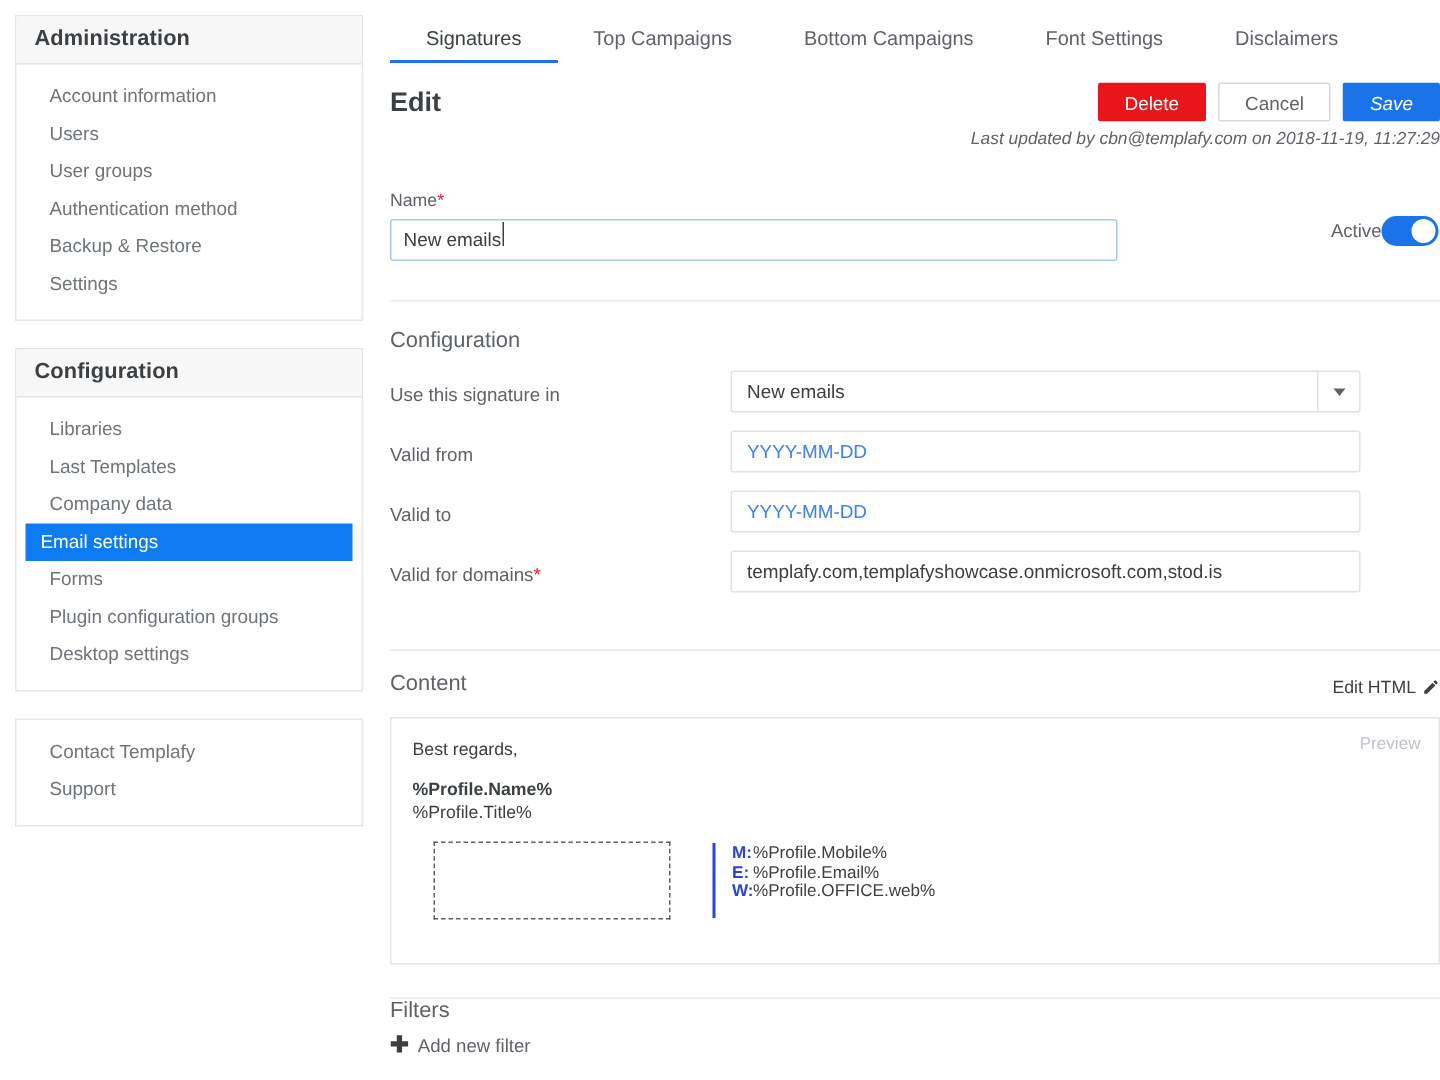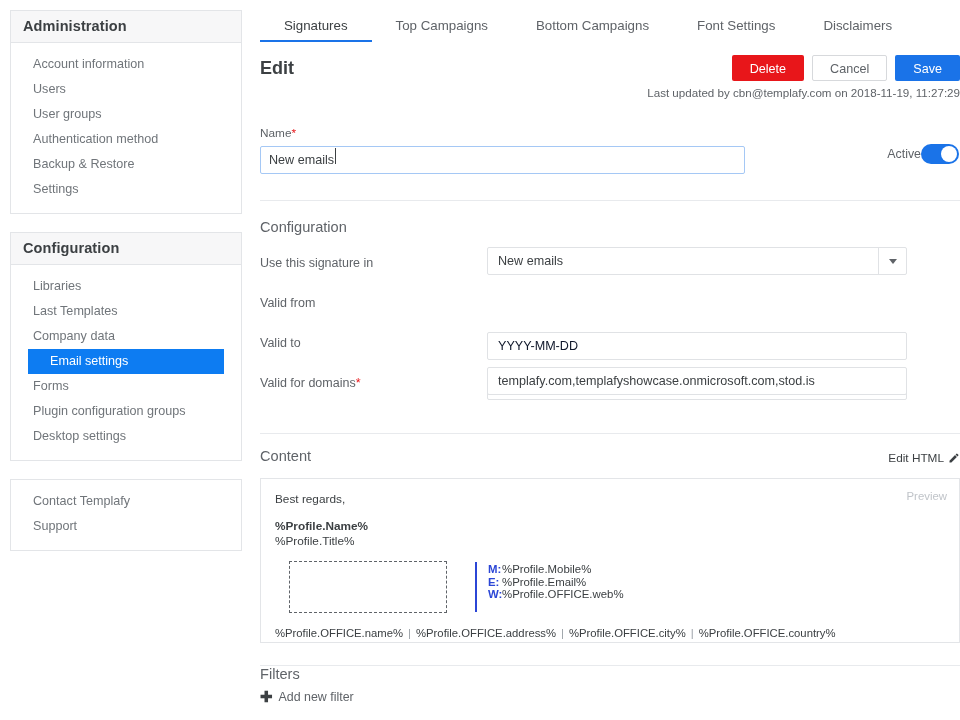--- a/index.html
+++ b/index.html
@@ -36,22 +36,22 @@
     padding: 4px 12px 4px 22px;
     font-size: 12.6px;
     color: #70757a;
     line-height: 17px;
     cursor: pointer;
     white-space: nowrap;
   }
   .nav-item.active {
     background: #0d7cf2;
     color: #ffffff;
-    margin: 0 17px;
-    padding-left: 22px;
+    margin: 0 6px;
+    padding-left: 10px;
   }
 
   
   .main { position:absolute; left:260px; top:0; width:700px; height:720px; }
 
   .tabbar {
     position:relative;
     height: 42px;
     display:flex;
     align-items:flex-end;
@@ -93,28 +93,29 @@
     line-height:26px;
     padding: 0 17px;
     border: 1px solid transparent;
     border-radius: 2px;
     cursor:pointer;
     text-align:center;
     white-space:nowrap;
   }
   .btn-delete { background:#e8161a; color:#fff; }
   .btn-cancel { background:#fff; color:#5f6368; border-color:#d7d9dc; }
-  .btn-save   { background:#1a73e8; color:#fff; min-width:58px; }
+  .btn-save   { background:#1a73e8; color:#fff; min-width:58px;font-style:italic; }
 
   .last-updated {
     position:absolute;
     right:0; top: 28px;
     font-size: 11.6px;
     color:#5f6368;
     white-space:nowrap;
+    font-style:italic;
   }
 
   
   .name-block { margin-top: 38px; position:relative; }
   .field-label {
     font-size: 11.8px;
     color:#5f6368;
     margin-bottom: 6px;
   }
   .req { color:#e8161a; }
@@ -177,21 +178,21 @@
     border: 1px solid #e0e2e5;
     border-radius: 2px;
     background:#fff;
     font-size: 12.6px;
     color:#3c4043;
     line-height: 26px;
     padding: 0 10px;
     overflow:hidden;
     white-space:nowrap;
   }
-  .cfg-ctrl.ph { color:#0f172a;margin-top:45px; }
+  .cfg-ctrl.ph { color:#3b82f6; }
   .select-arrow {
     position:absolute; right:0; top:0;
     width: 28px; height: 26px;
     border-left:1px solid #e0e2e5;
     display:flex; align-items:center; justify-content:center;
   }
   .select-arrow i {
     width:0;height:0;
     border-left:4px solid transparent;
     border-right:4px solid transparent;
@@ -389,23 +390,20 @@
           </div>
           <div>
             <span class="ck">E:</span><span>%Profile.Email%</span>
           </div>
           <div>
             <span class="ck">W:</span><span>%Profile.OFFICE.web%</span>
           </div>
         </div>
       </div>
 
-      <div class="sig-footer">
-        <span>%Profile.OFFICE.name%</span><span class="sig-sep">|</span><span>%Profile.OFFICE.address%</span><span class="sig-sep">|</span><span>%Profile.OFFICE.city%</span><span class="sig-sep">|</span><span>%Profile.OFFICE.country%</span>
-      </div>
     </div>
 
     <div class="section-rule" style="margin-top:22px;"></div>
 
     <div class="filters-title">Filters</div>
     <div class="add-filter">
       <span class="plus">✚</span>
       <span>Add new filter</span>
     </div>
 

